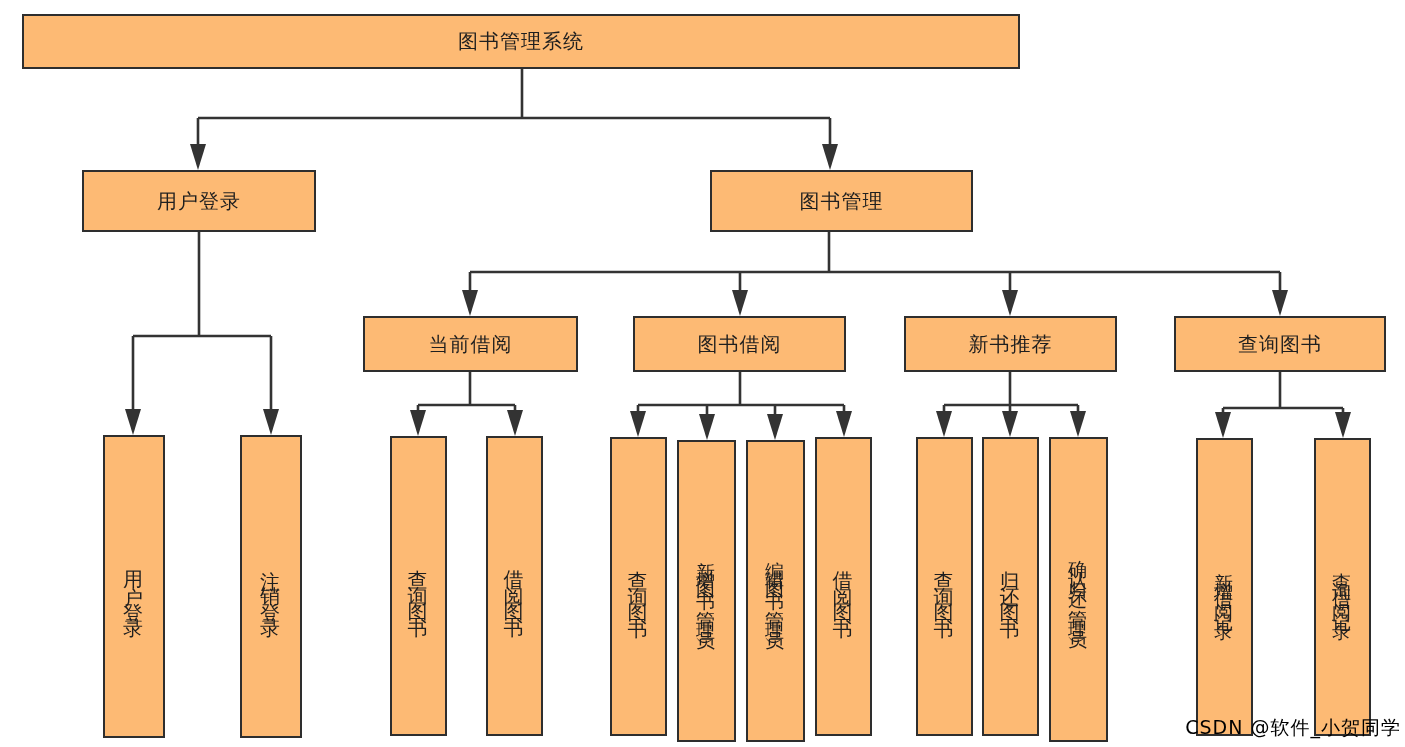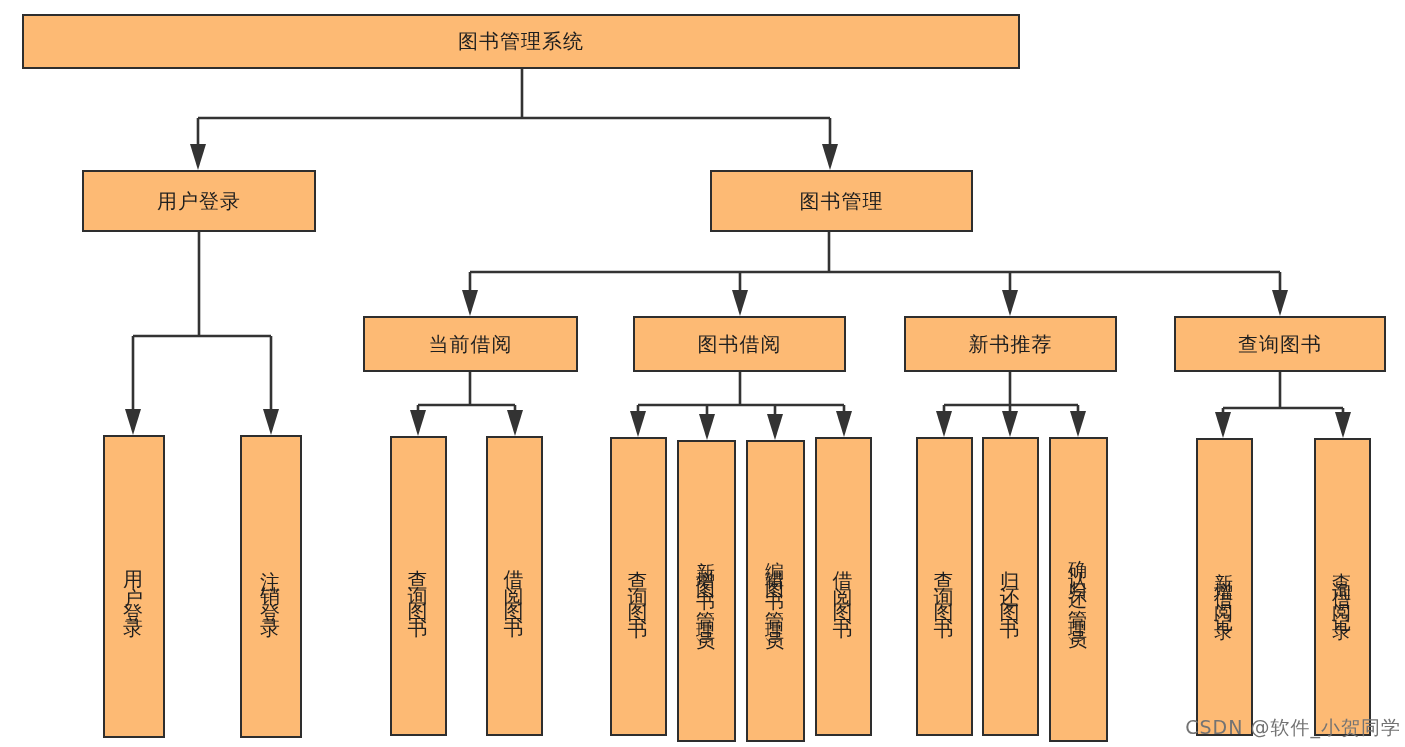--- a/index.html
+++ b/index.html
@@ -46,21 +46,21 @@
     text-orientation: mixed;
     white-space: nowrap;
   }
   .node.leaf.short span { font-size: 20px; letter-spacing: 16px; }
   .node.leaf.long  span { font-size: 19px; letter-spacing: 10px; }
   .watermark {
     position: absolute;
     right: 4px;
     top: 715px;
     font-size: 19px;
-    color: #737373;
+    color: #000000;
     z-index: 6;
     white-space: nowrap;
     letter-spacing: 1px;
   }
 </style>
 </head>
 <body>
 
 <div class="canvas">
 

